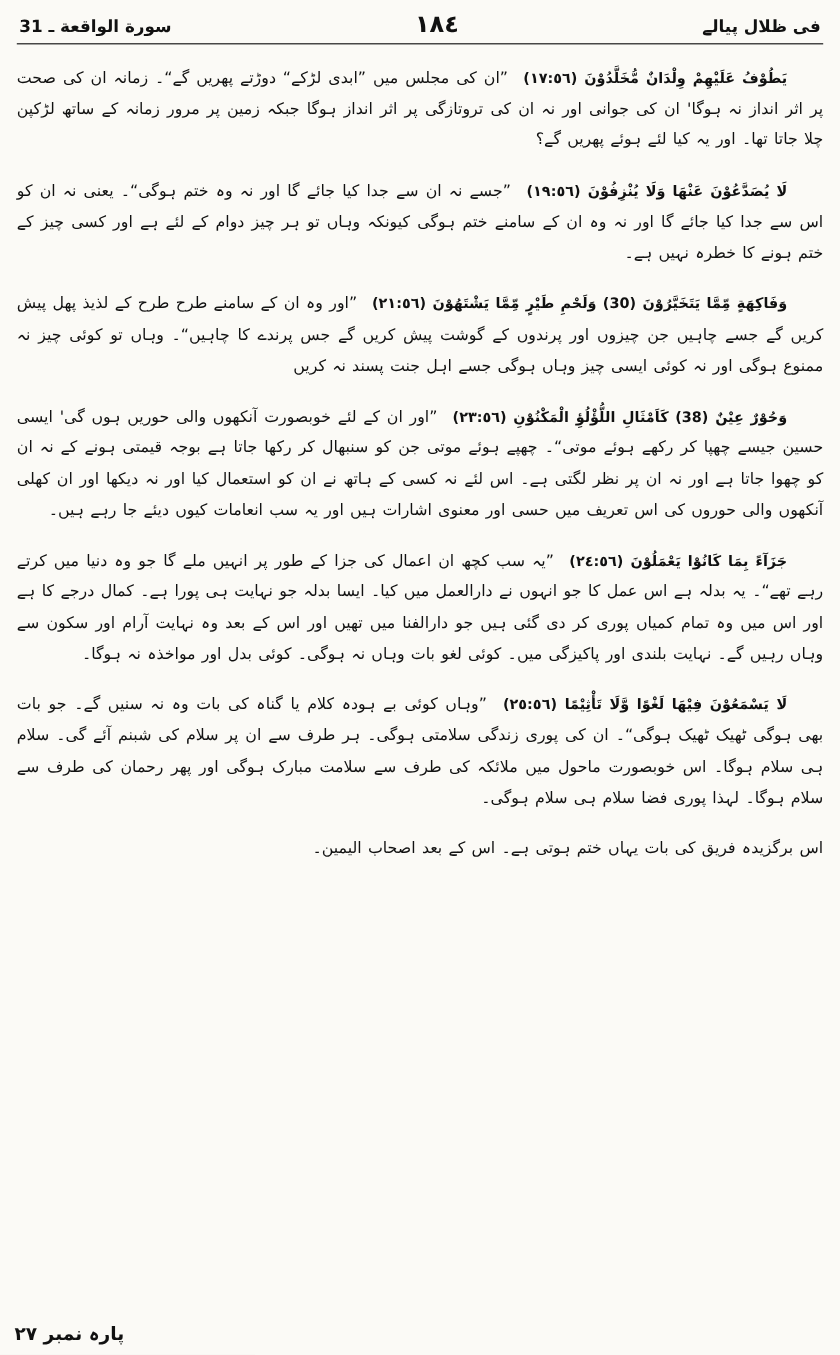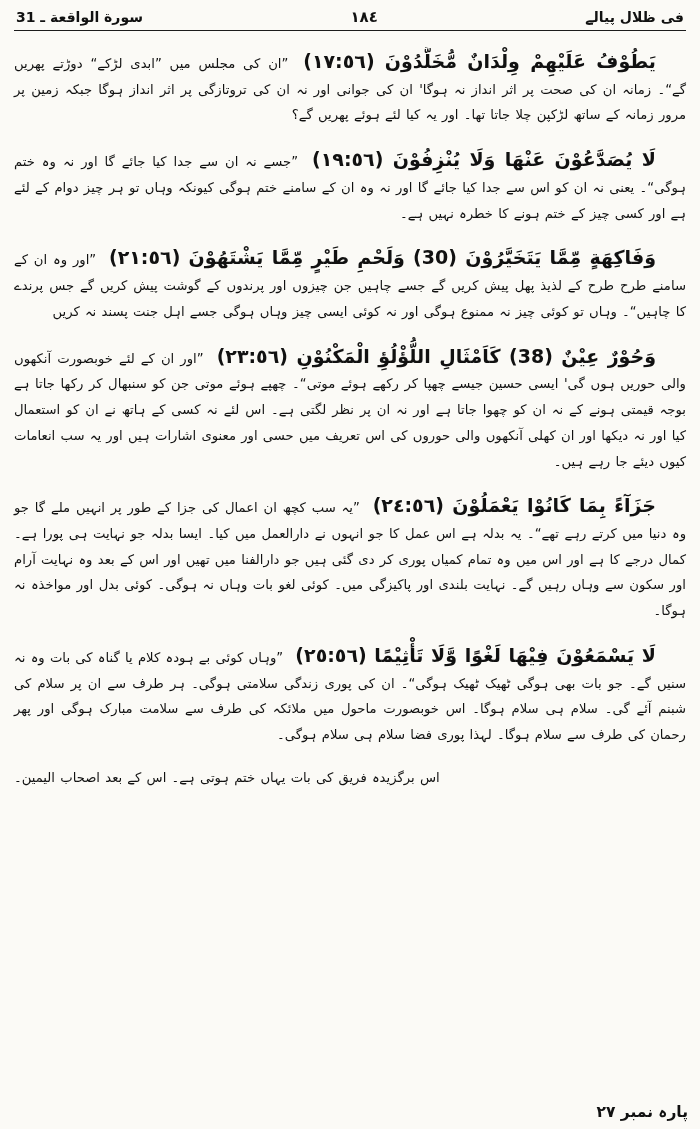--- a/index.html
+++ b/index.html
@@ -22,53 +22,53 @@
     overflow: hidden;
   }
   .page-header {
     display: flex;
     justify-content: space-between;
     align-items: baseline;
     font-size: 14px;
     font-weight: bold;
     padding: 0 4px 3px;
   }
-  .hdr-center { font-size: 15px; letter-spacing: 2px; }
+  .hdr-center { font-size: 20px; letter-spacing: 2px; }
   .rule {
     border-bottom: 1.6px solid #1c1c1c;
     margin: 1px 2px 16px;
   }
   main { flex: 1 1 auto; overflow: hidden; padding: 0 2px; }
   .section {
     margin: 0 0 17px;
     text-align: justify;
     text-indent: 30px;
     font-size: 13.2px;
     line-height: 1.95;
     word-spacing: 1px;
   }
   .verse {
-    font-size: 19px;
+    font-size: 12px;
     font-weight: bold;
     margin-inline-end: 7px;
     line-height: 1.55;
     white-space: normal;
     margin-top: 34px;
   }
   .commentary { }
   .closing {
-    text-align: left;
+    text-align: right;
     text-indent: 0;
     font-size: 13.2px;
     margin: 4px 0 18px;
     line-height: 1.9;
   }
   footer {
     flex: 0 0 auto;
-    text-align: right;
+    text-align: left;
     font-weight: bold;
     font-size: 15.5px;
     padding: 6px 0 2px;
   }
 </style>
 </head>
 <body>
 
 <div class="page">
 

